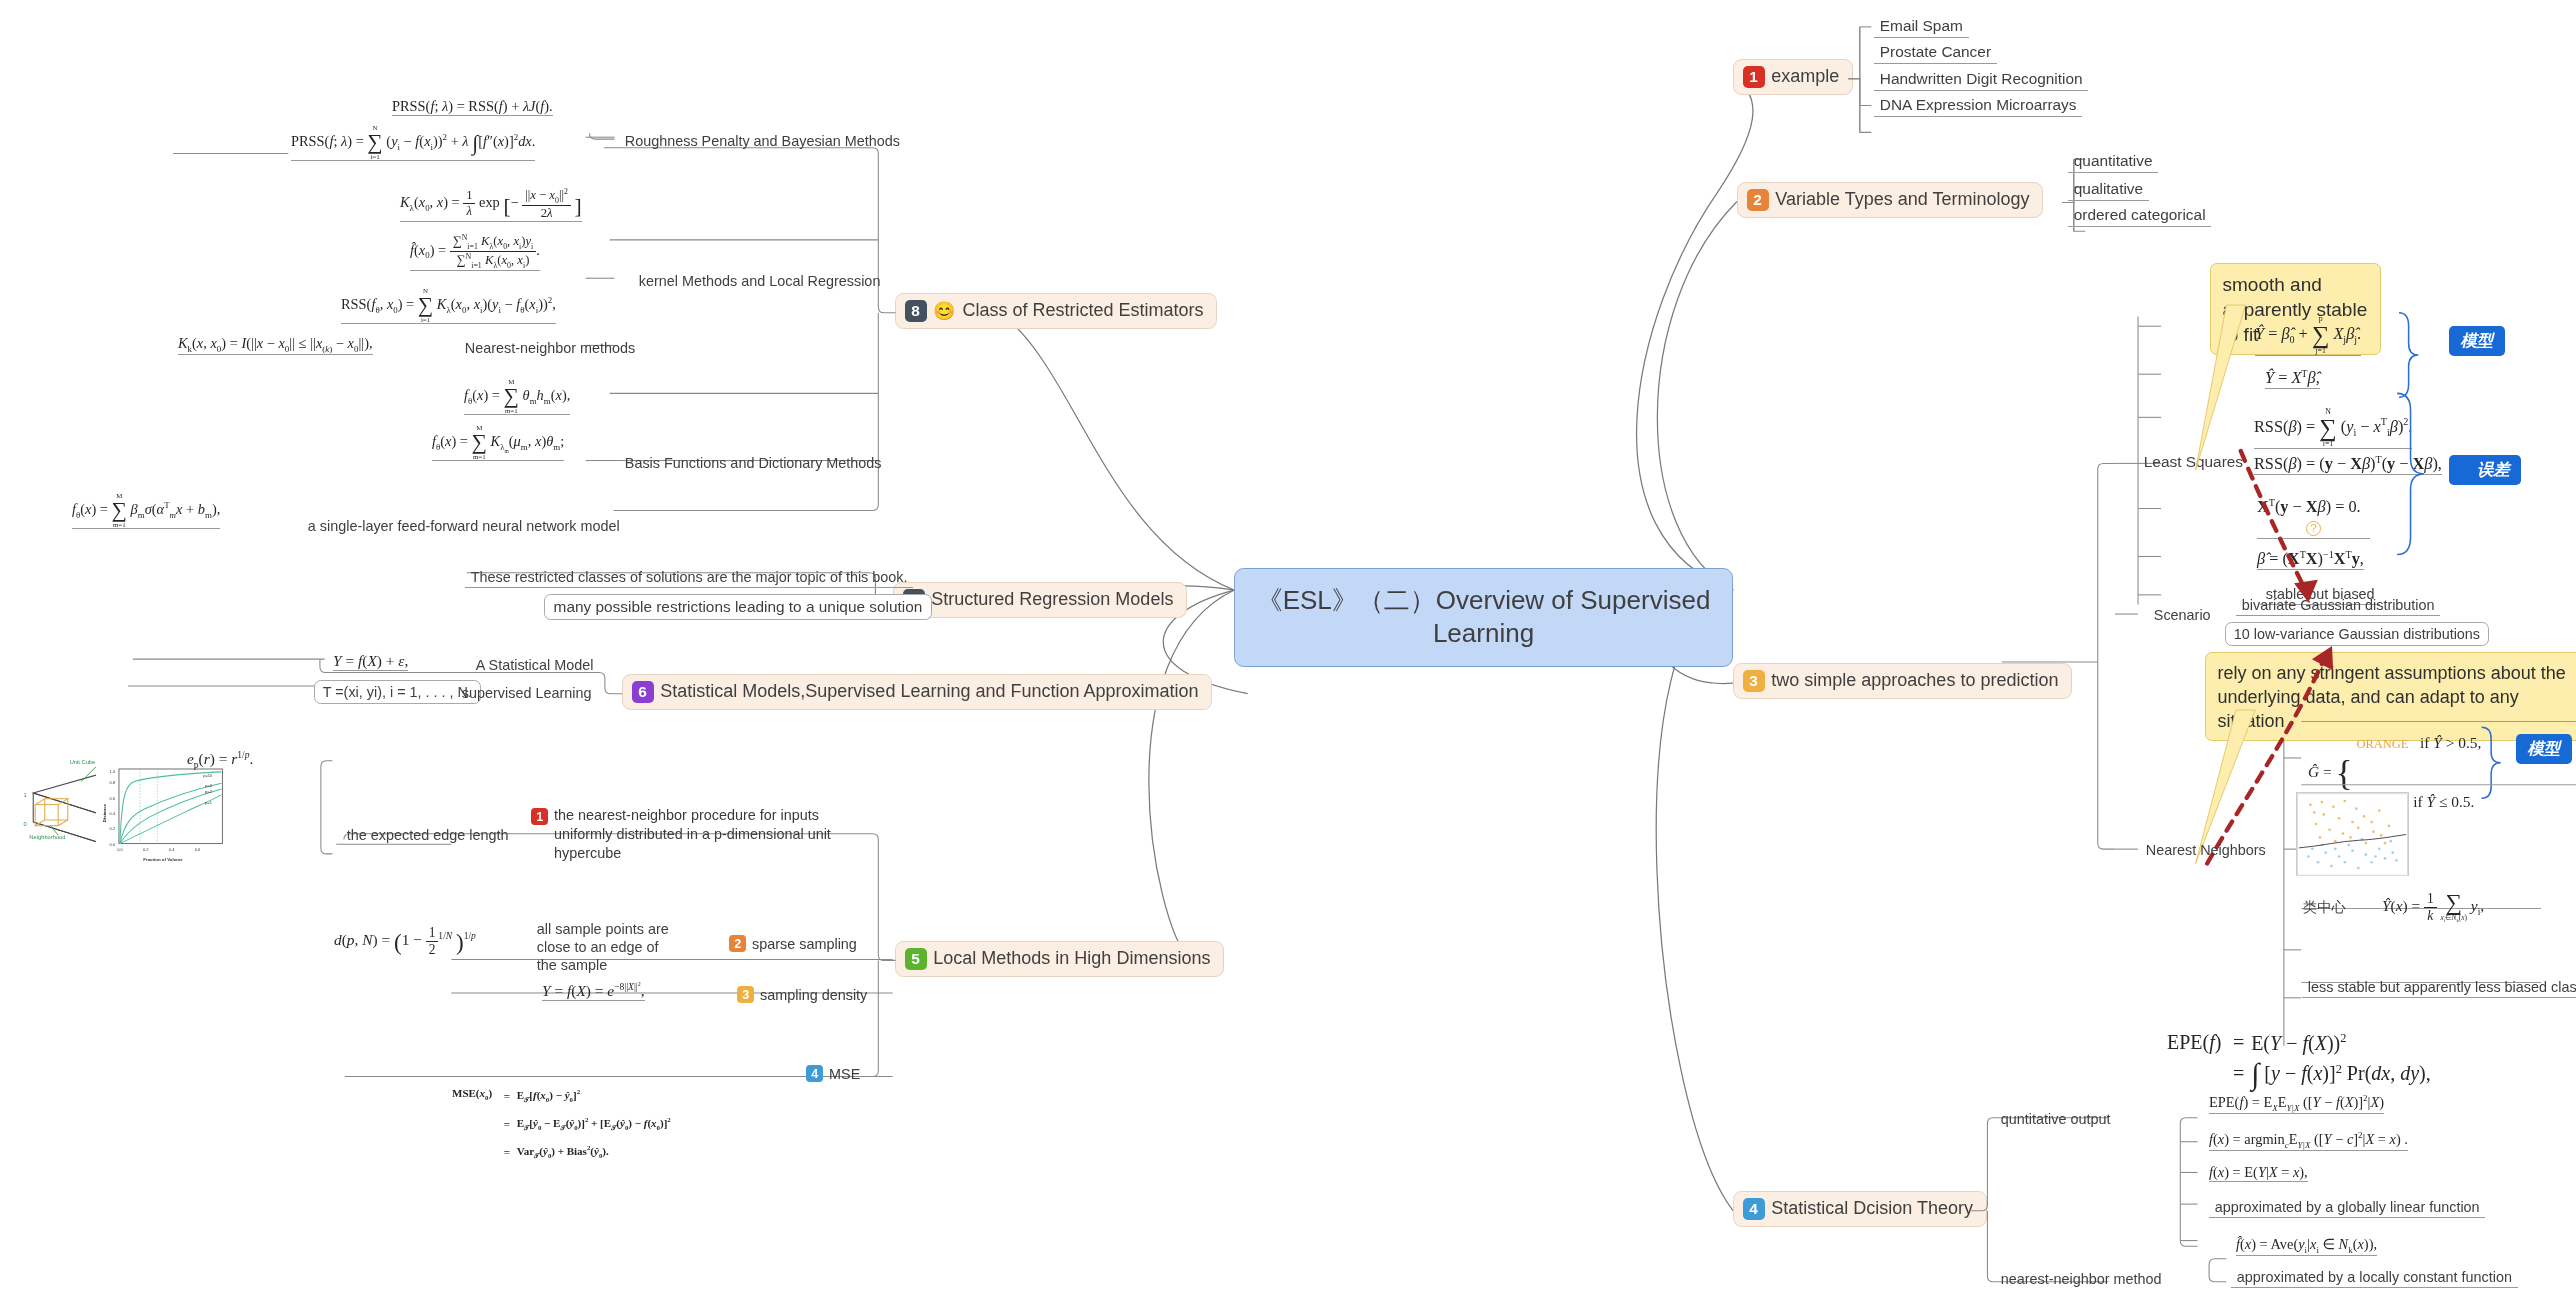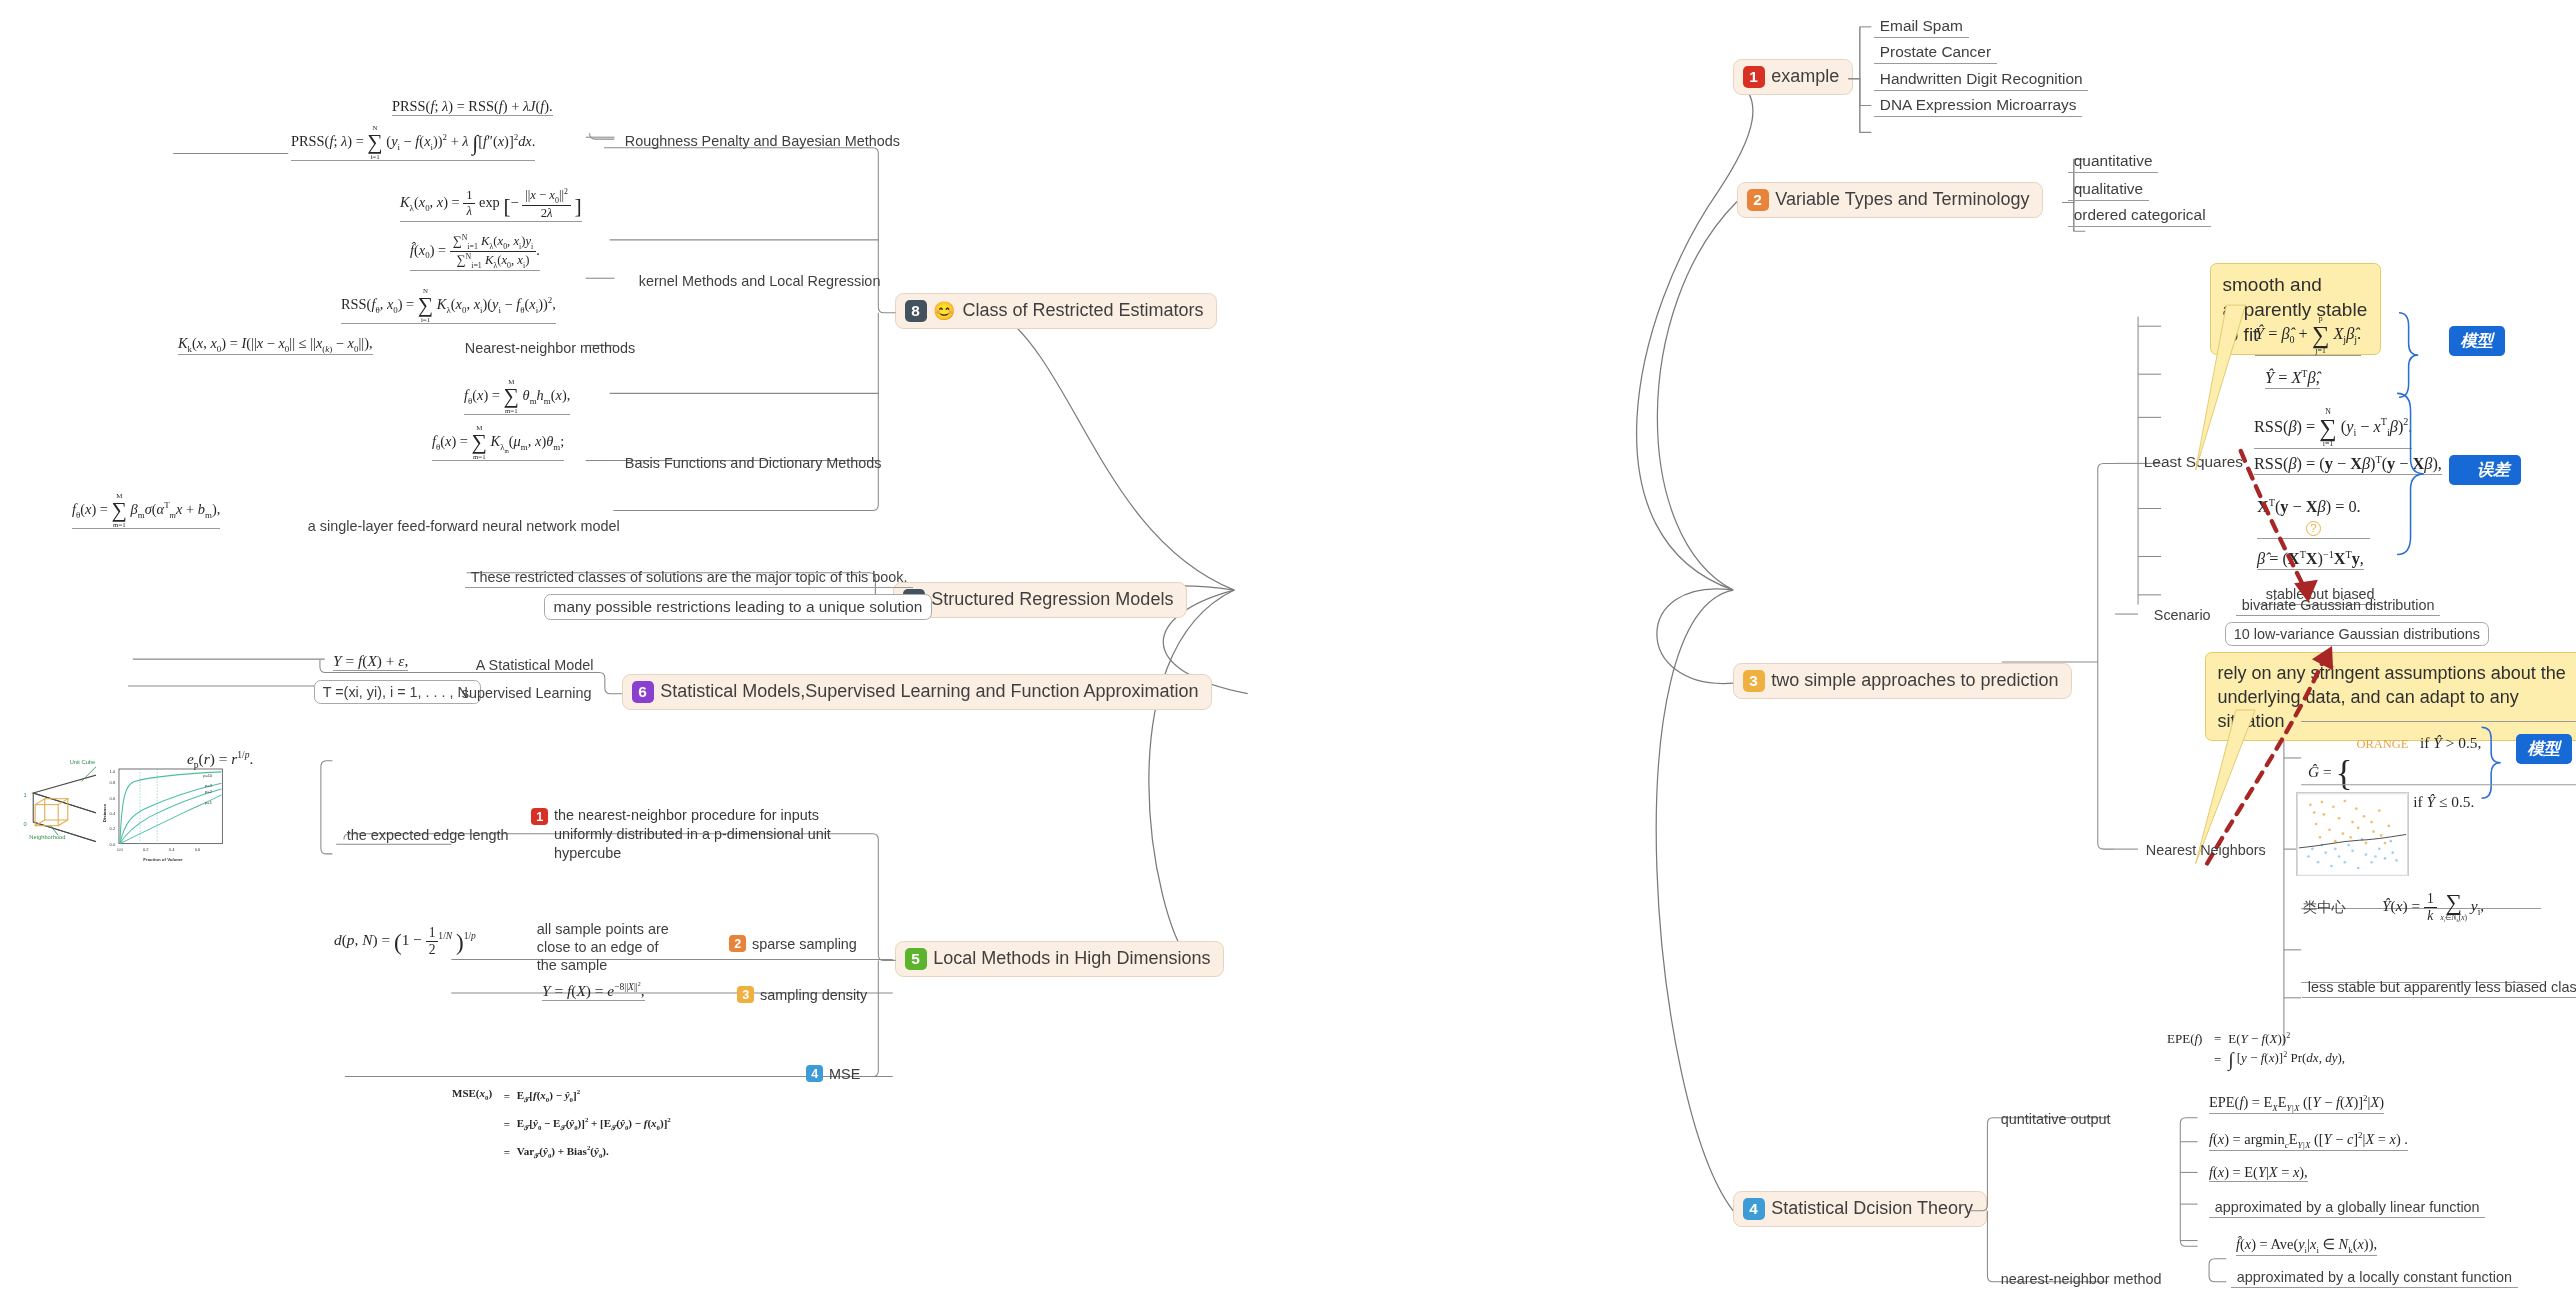--- a/index.html
+++ b/index.html
@@ -91,20 +91,21 @@
     <path d="M1806,615 C1700,600 1700,720 1806,712"></path>
     <path d="M1806,615 C1680,640 1720,1150 1806,1262"></path>
 
     <path d="M1286,615 C1150,560 1120,380 1040,325"></path>
     <path d="M1286,615 C1180,600 1150,630 1213,627"></path>
     <path d="M1286,615 C1190,640 1180,700 1300,723"></path>
     <path d="M1286,615 C1150,680 1200,960 1240,1001"></path>
   </g>
 </svg>
 
+<div class="node central" id="central-node" style="left:1234px; top:568px; width:499px;">《ESL》（二）Overview of Supervised Learning</div>
 
 <div class="node topic" style="left:1733px; top:59px;">
   <span class="badge" style="background:#d93025">1</span>
   <span>example</span>
 </div>
 <svg class="wires" viewBox="0 0 2684 1356">
   <g fill="none" stroke="#8a8a8a" stroke-width="1.1">
     <path d="M1926,82 h12 v-54 h0"></path>
         <path d="M1938,28 h12"></path>
     <path d="M1938,82 h-0"></path>
@@ -330,21 +331,21 @@
     <path d="M2272,1190 h18"></path>
         <path d="M2272,1222 h18"></path>
     <path d="M2272,1255 h18"></path>
         <path d="M2272,1293 h18"></path>
     <path d="M2320,1336 h-12 q-6,0 -6,-6 v-12 q0,-6 6,-6 h12"></path>
   </g>
 </svg>
 <div class="node sub small" style="left:1995px; top:1109px;">quntitative output</div>
 <div class="node sub small" style="left:1995px; top:1269px;">nearest-neighbor method</div>
 
-<div class="node math" style="left:2167px; top:1030px; font-size:13px;">
+<div class="node math" style="left:2167px; top:1030px; font-size:20px;">
   <table style="border-collapse:collapse;">
     <tbody>
           <tr>
       <td style="padding:0 5.8px 0 0;"><span class="mup">EPE</span>(<span class="mi">f</span>)</td>
       <td style="padding:0 5.8px;">=</td>
       <td><span class="mup">E</span>(<span class="mi">Y</span> − <span class="mi">f</span>(<span class="mi">X</span>))<sup>2</sup></td>
     </tr>
     <tr>
       <td></td>
       <td style="padding:0 5.8px;">=</td>

